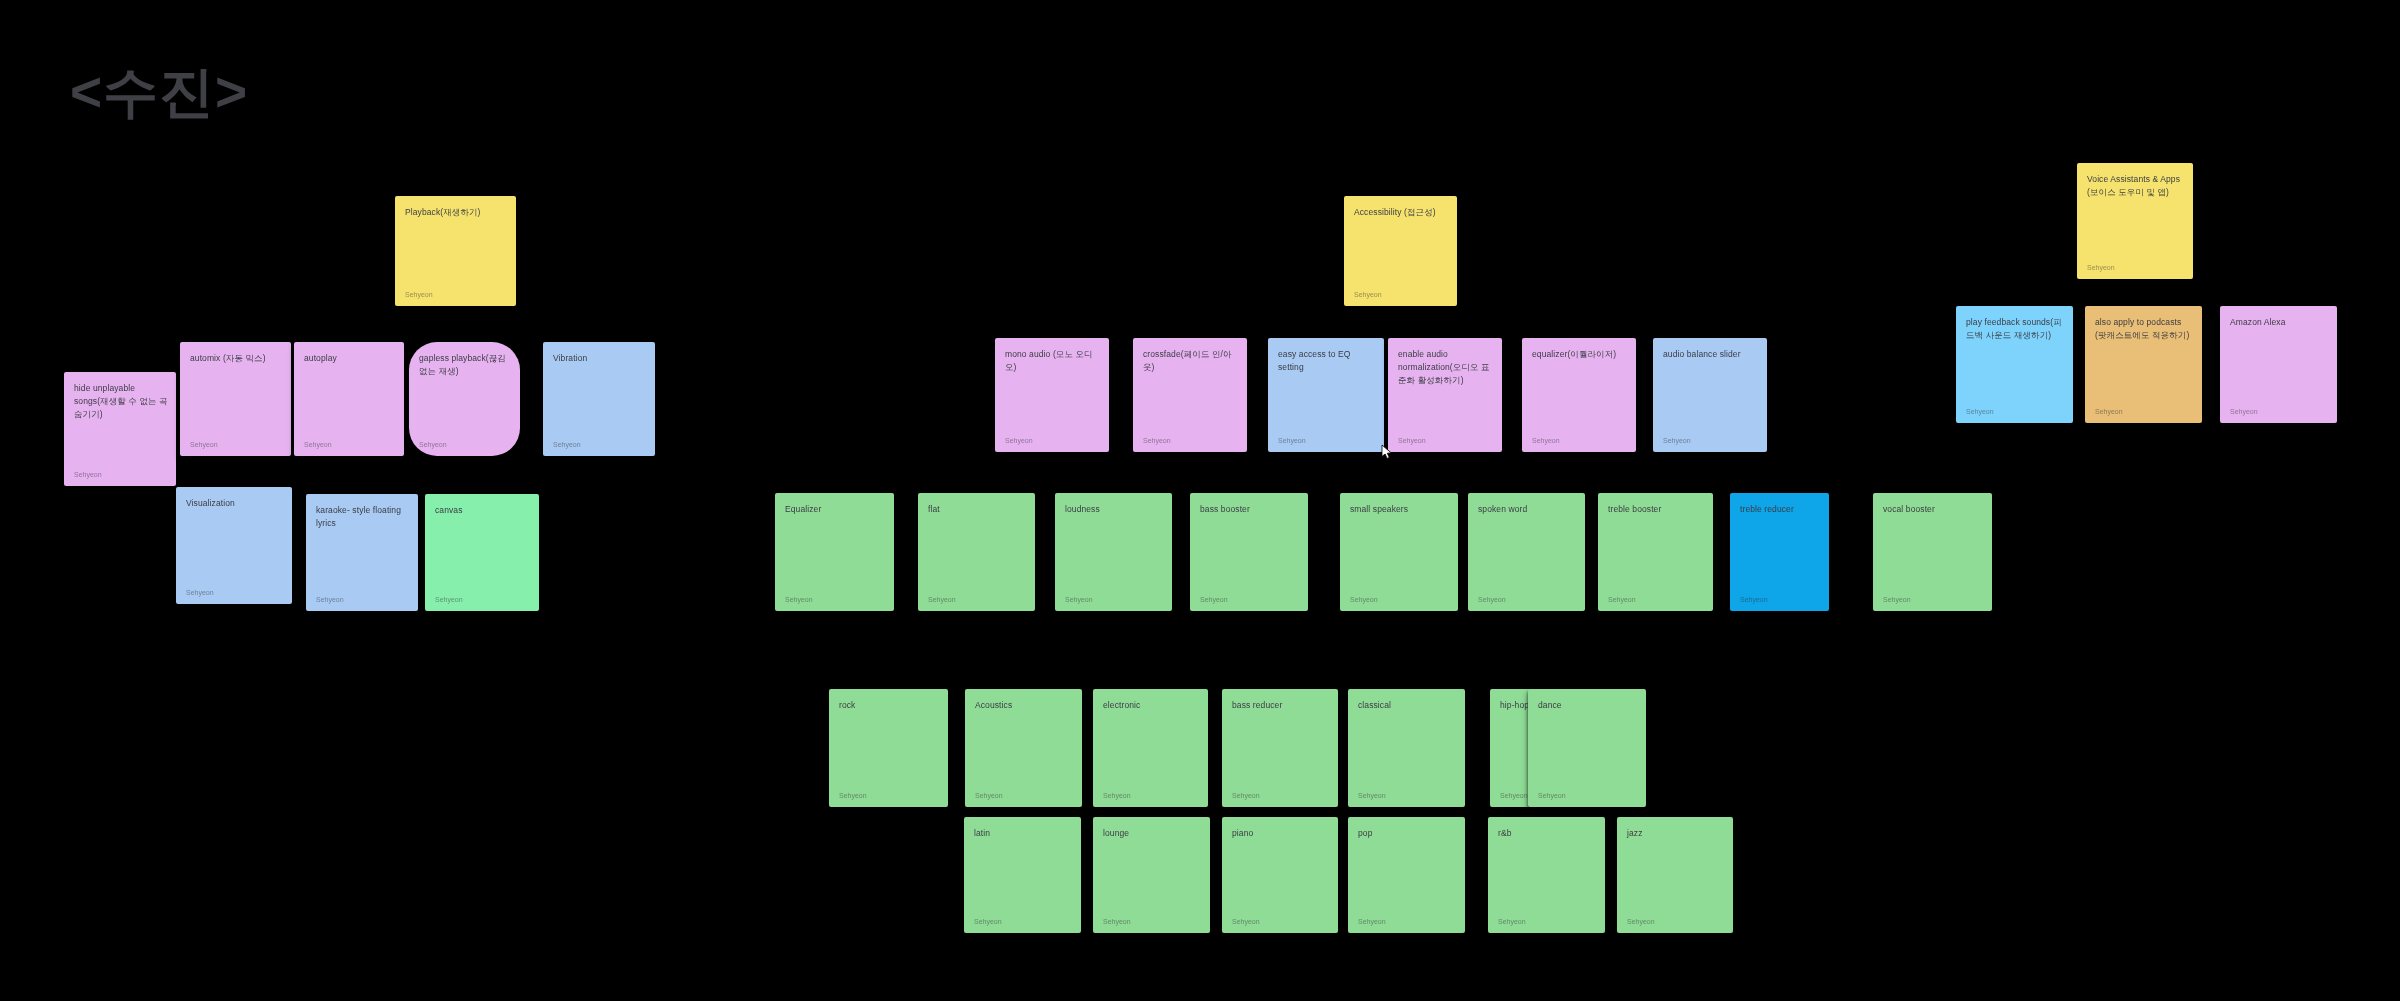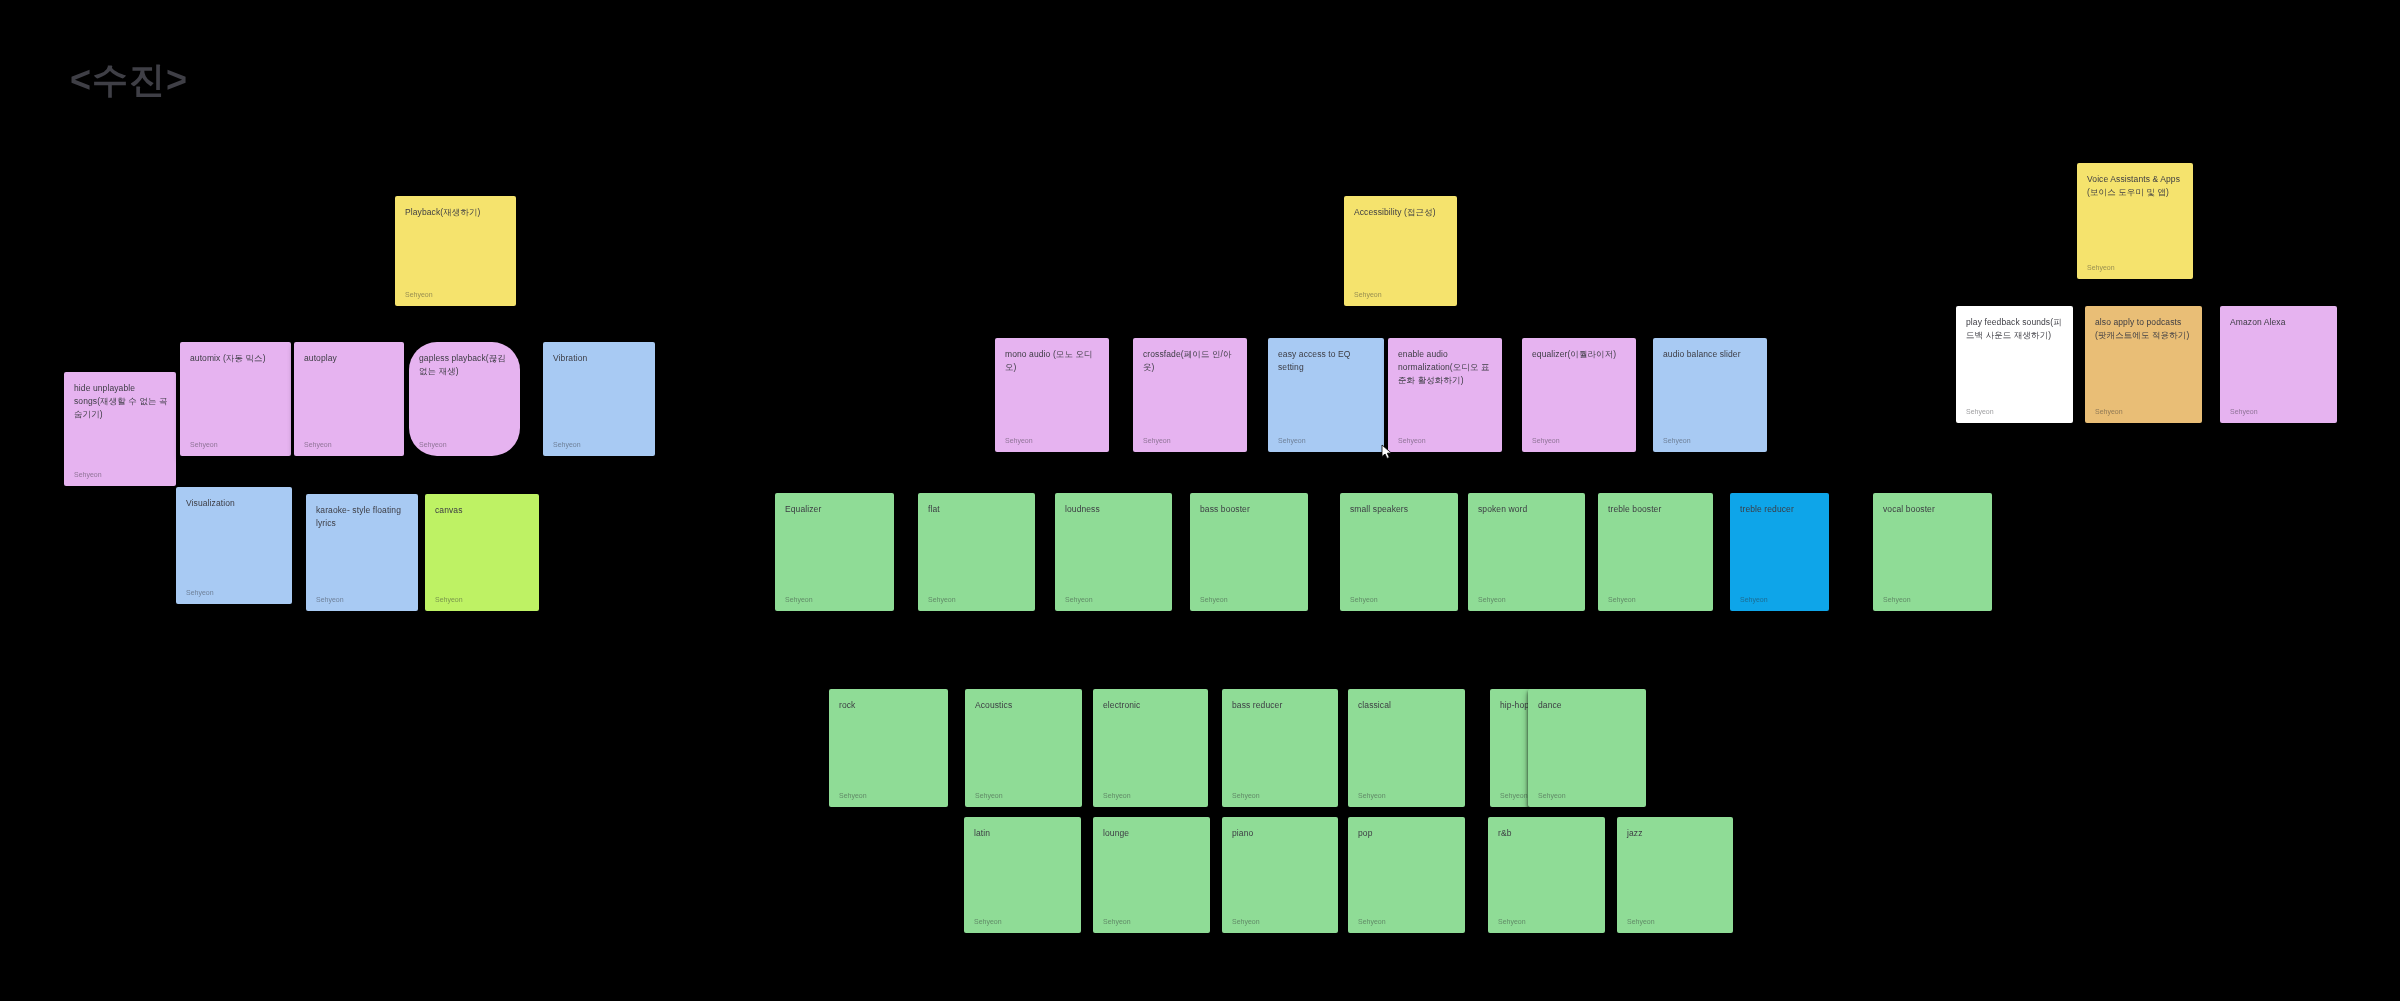--- a/index.html
+++ b/index.html
@@ -11,21 +11,21 @@
   }
   .board {
     position: absolute;
     left: 0; top: 0;
     width: 2400px; height: 1001px;
   }
   .board-title {
     position: absolute;
     left: 70px; top: 56px;
     margin: 0;
-    font-size: 36px;
+    font-size: 55px;
     font-weight: 700;
     letter-spacing: 1px;
     color: #3F3F46;
     white-space: nowrap;
   }
   .note {
     position: absolute;
     border-radius: 2px;
     box-shadow: 0 2px 3px rgba(0,0,0,0.65), 0 4px 6px rgba(0,0,0,0.45);
     color: #3C3C43;
@@ -86,21 +86,21 @@
       <div class="note-author">Sehyeon</div>
     </div>
     <div class="note" style="left: 176px; top: 487px; width: 116px; height: 117px; background: rgb(168, 202, 243);">
       <div class="note-label">Visualization</div>
       <div class="note-author">Sehyeon</div>
     </div>
     <div class="note" style="left: 306px; top: 494px; width: 112px; height: 117px; background: rgb(168, 202, 243);">
       <div class="note-label">karaoke- style floating lyrics</div>
       <div class="note-author">Sehyeon</div>
     </div>
-    <div class="note" style="left: 425px; top: 494px; width: 114px; height: 117px; background: #bef264; text-decoration: underline;">
+    <div class="note" style="left: 425px; top: 494px; width: 114px; height: 117px; background: #86efac; text-decoration: underline;">
       <div class="note-label">canvas</div>
       <div class="note-author">Sehyeon</div>
     </div>
     <div class="note" style="left: 1344px; top: 196px; width: 113px; height: 110px; background: rgb(245, 227, 109);">
       <div class="note-label">Accessibility (접근성)</div>
       <div class="note-author">Sehyeon</div>
     </div>
     <div class="note" style="left: 995px; top: 338px; width: 114px; height: 114px; background: rgb(230, 179, 240);">
       <div class="note-label">mono audio (모노 오디오)</div>
       <div class="note-author">Sehyeon</div>
@@ -210,21 +210,21 @@
       <div class="note-author">Sehyeon</div>
     </div>
     <div class="note" style="left: 1617px; top: 817px; width: 116px; height: 116px; background: rgb(143, 220, 150);">
       <div class="note-label">jazz</div>
       <div class="note-author">Sehyeon</div>
     </div>
     <div class="note" style="left: 2077px; top: 163px; width: 116px; height: 116px; background: rgb(245, 227, 109);">
       <div class="note-label">Voice Assistants &amp; Apps (보이스 도우미 및 앱)</div>
       <div class="note-author">Sehyeon</div>
     </div>
-    <div class="note" style="left: 1956px; top: 306px; width: 117px; height: 117px; background: #ffffff;">
+    <div class="note" style="left: 1956px; top: 306px; width: 117px; height: 117px; background: #7dd3fc;">
       <div class="note-label">play feedback sounds(피드백 사운드 재생하기)</div>
       <div class="note-author">Sehyeon</div>
     </div>
     <div class="note" style="left: 2085px; top: 306px; width: 117px; height: 117px; background: rgb(233, 190, 118);">
       <div class="note-label">also apply to podcasts (팟캐스트에도 적용하기)</div>
       <div class="note-author">Sehyeon</div>
     </div>
     <div class="note" style="left: 2220px; top: 306px; width: 117px; height: 117px; background: rgb(230, 179, 240);">
       <div class="note-label">Amazon Alexa</div>
       <div class="note-author">Sehyeon</div>

